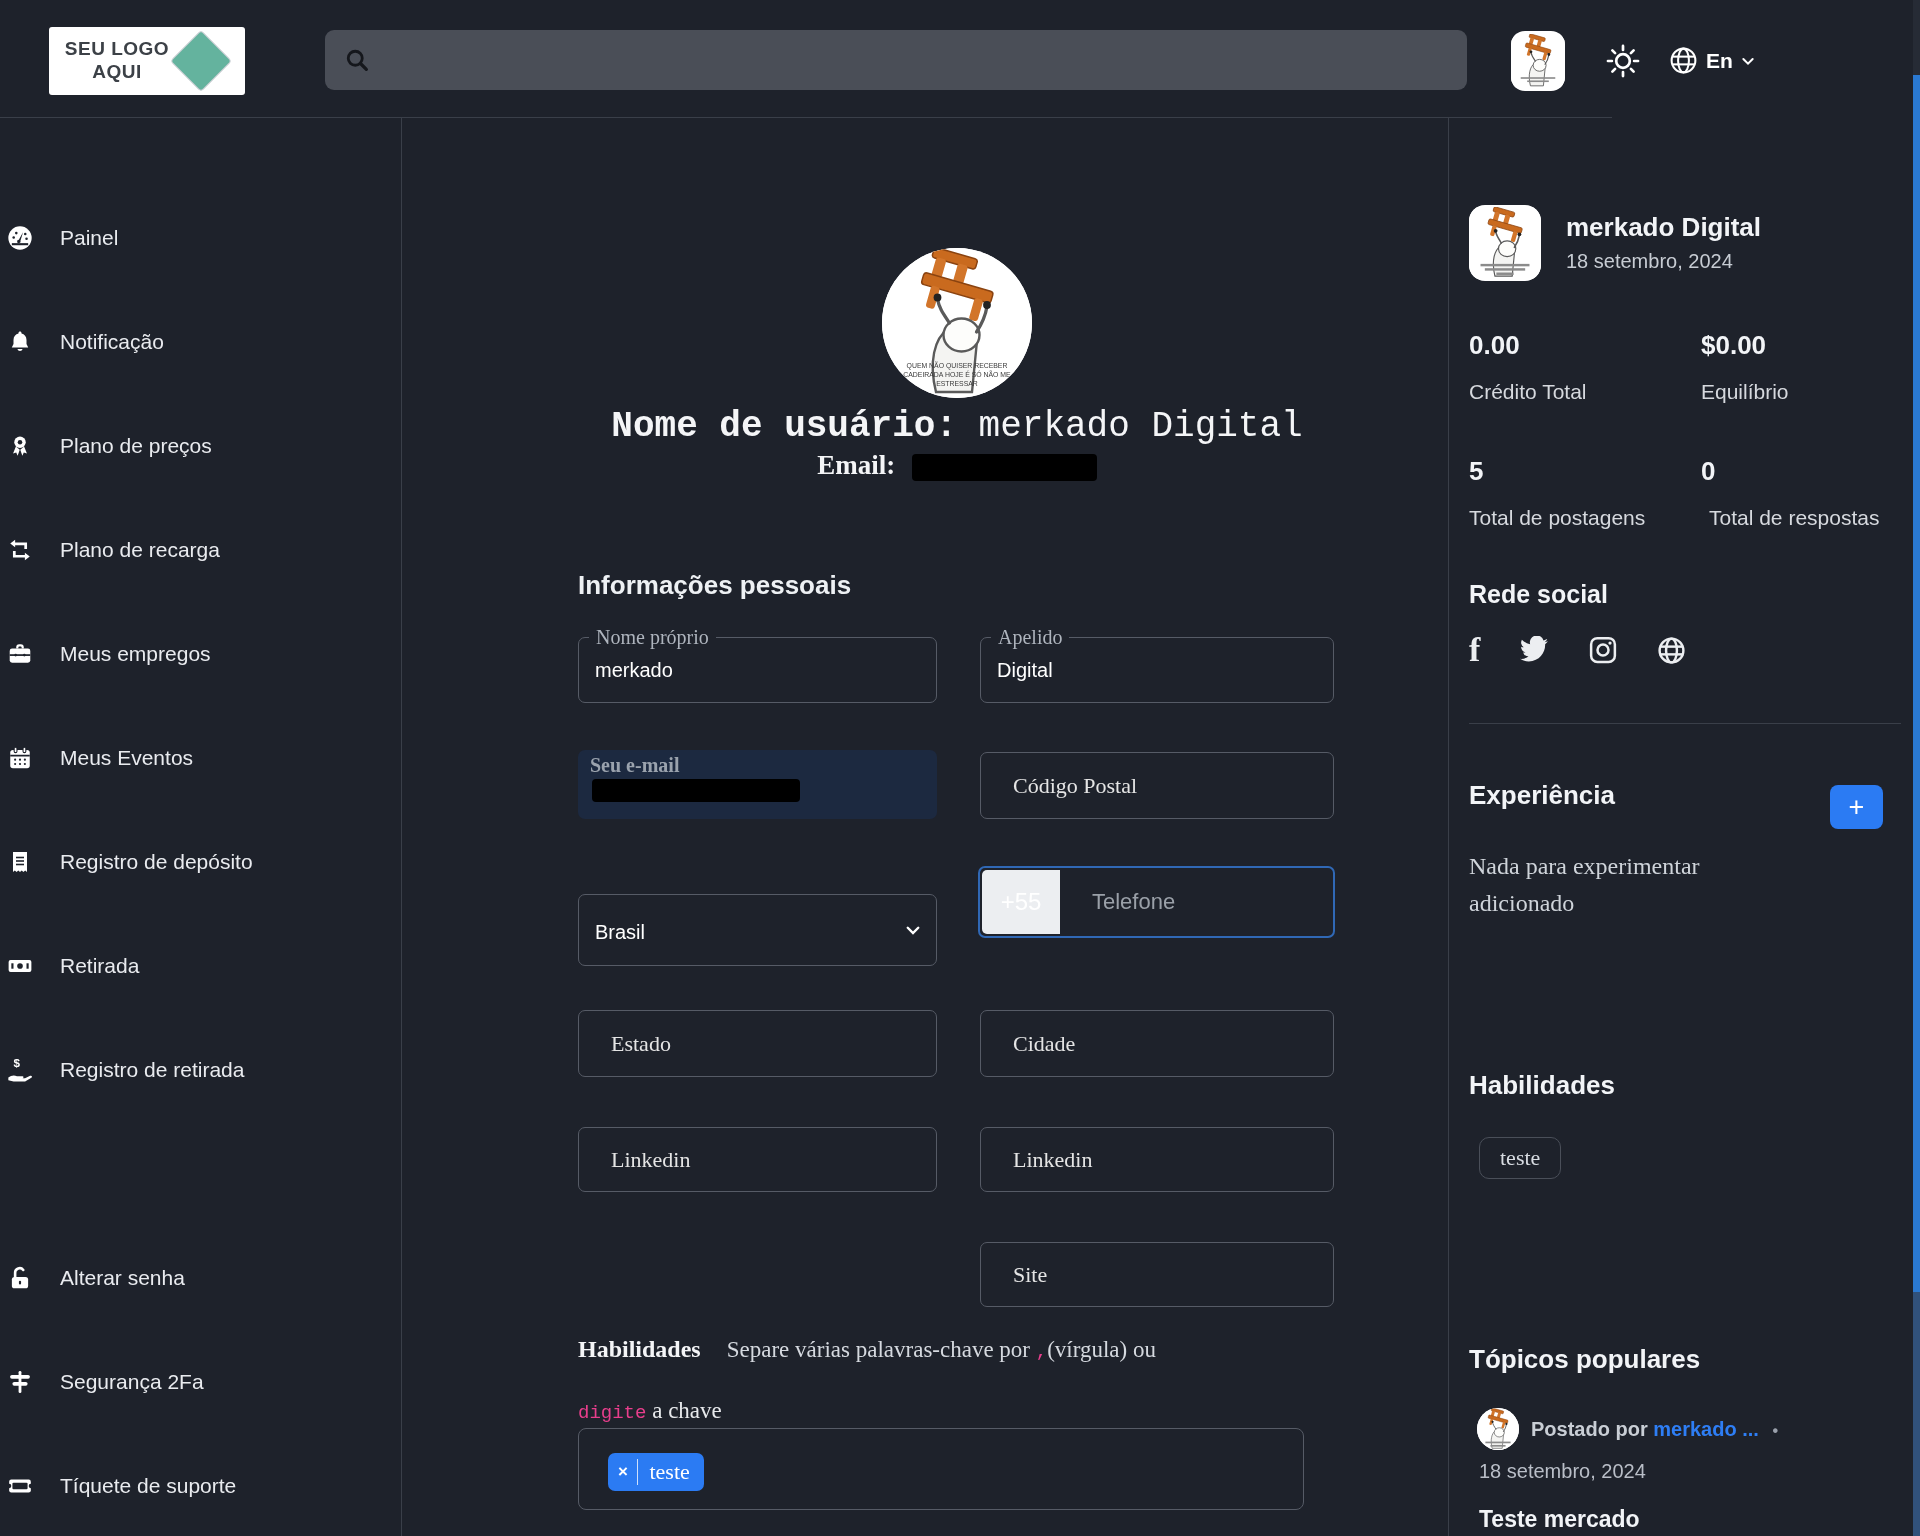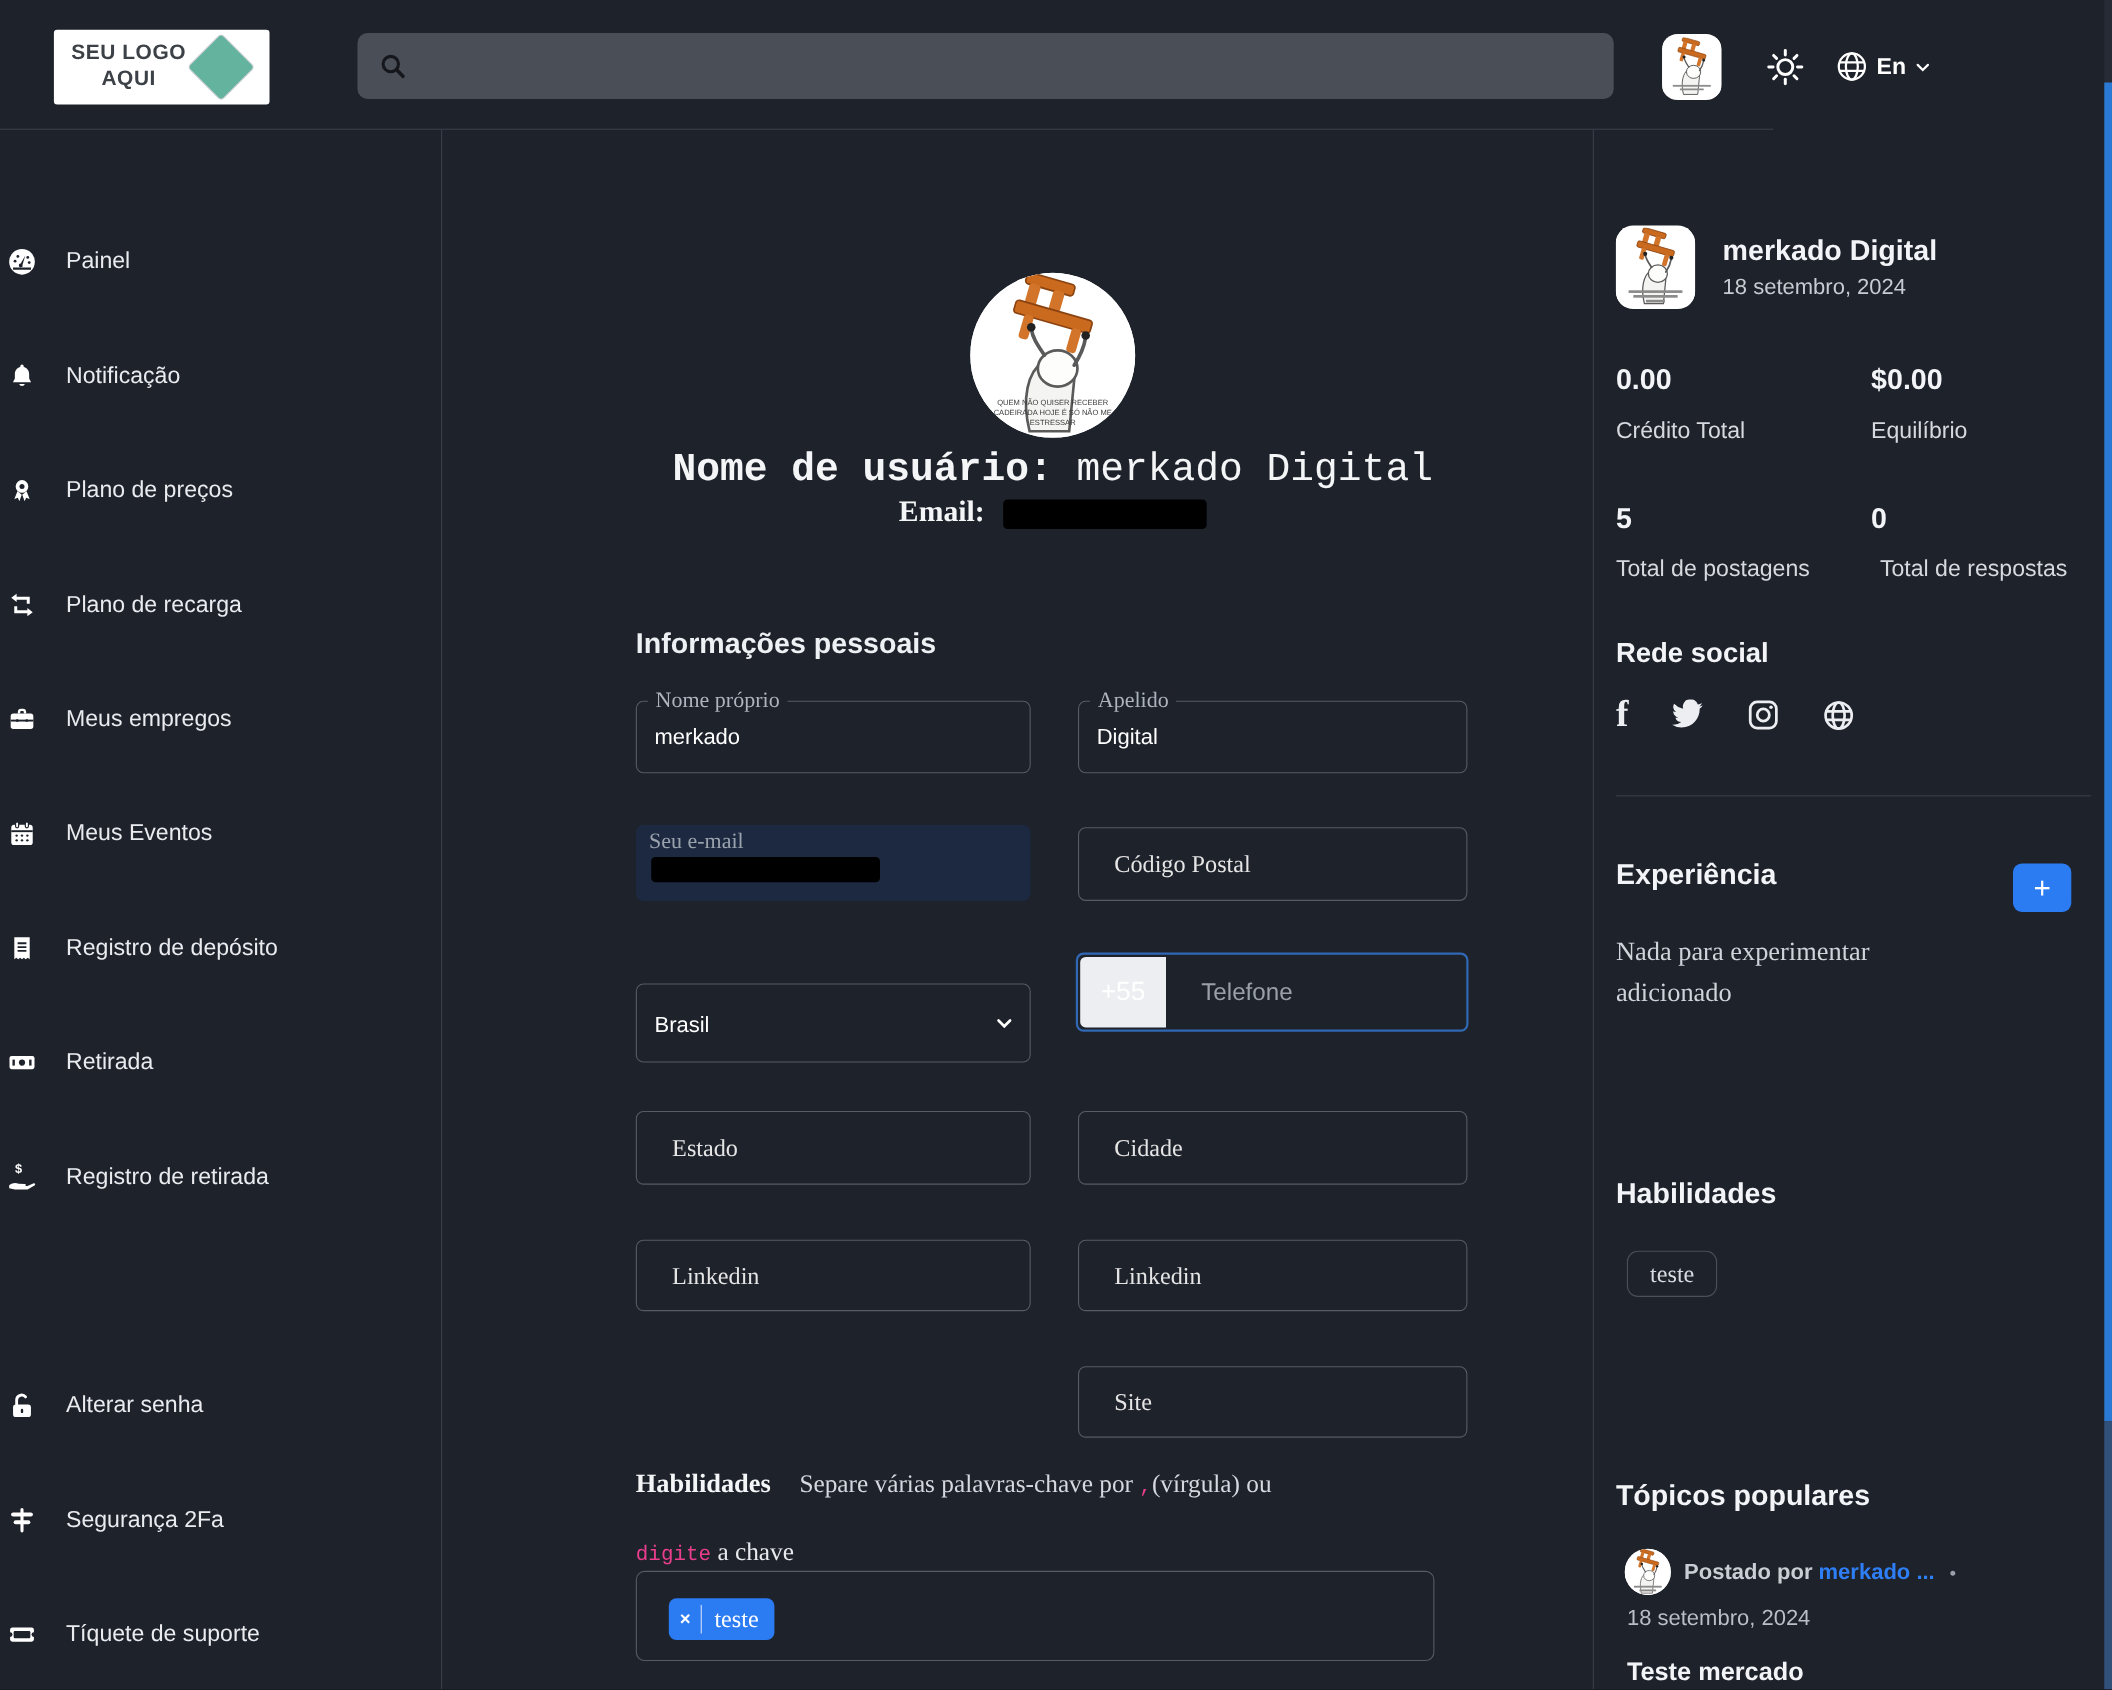--- a/index.html
+++ b/index.html
@@ -33,21 +33,21 @@
   .email-line { position:absolute; left:582px; top:450px; width:750px; text-align:center; font-family:"Liberation Serif",serif; font-size:27px; color:#f4f5f7; }
   .redact { display:inline-block; background:#000; border-radius:4px; vertical-align:middle; }
 
   .section-title { position:absolute; left:578px; top:570px; font-size:26px; font-weight:600; color:#eef1f4; }
 
   .fld { position:absolute; border:1px solid #565b66; border-radius:7px; }
   .fld .notch { position:absolute; top:-12px; left:10px; background:#1e222b; padding:0 7px; font-family:"Liberation Serif",serif; font-size:20px; color:#aeb4bd; }
   .fld .val { position:absolute; left:16px; top:50%; transform:translateY(-38%); font-size:20px; color:#fff; }
   .fld .ph-serif { position:absolute; left:32px; top:50%; transform:translateY(-50%); font-family:Liberation Serif, serif; font-size:22px; color:#e5e5e5; }
   .fld input { position:absolute; inset:0; background:transparent; border:none; outline:none; color:#fff; font-size:20px; padding-left:16px; font-family:"Liberation Sans",sans-serif; }
-  .fld-filled { position:absolute; background:#1c2940; border-radius:7px; border:none; }
+  .fld-filled { position:absolute; background:#1c2940; border-radius:7px; border:none;font-weight:bold; }
   .fld-filled .inlbl { position:absolute; left:12px; top:4px; font-family:"Liberation Serif",serif; font-size:20px; color:#9aa2ad; }
   .select-chevron { position:absolute; right:14px; top:50%; transform:translateY(-50%); }
   .phone-fld { position:absolute; border:2px solid #3068b5; border-radius:7px; }
   .phone-prefix { position:absolute; left:2px; top:2px; bottom:2px; width:78px; background:#eceef1; border-radius:5px 0 0 5px; display:flex; align-items:center; justify-content:center; color:#ffffff; font-size:24px; }
   .phone-ph { position:absolute; left:112px; top:50%; transform:translateY(-50%); font-size:22px; color:#9aa0a8; }
 
   .skills-line1 { position:absolute; left:578px; top:1336px; width:760px; font-family:"Liberation Serif",serif; font-size:23px; color:#d5d9df; }
   .skills-line1 .skl { font-weight:bold; color:#f4f5f7; font-size:24px; margin-right:26px; }
   .code-pink { font-family:"Liberation Mono",monospace; color:#e83e8c; font-size:19px; }
   .skills-line2 { position:absolute; left:578px; top:1398px; font-family:"Liberation Serif",serif; font-size:23px; color:#e7e9ec; }

